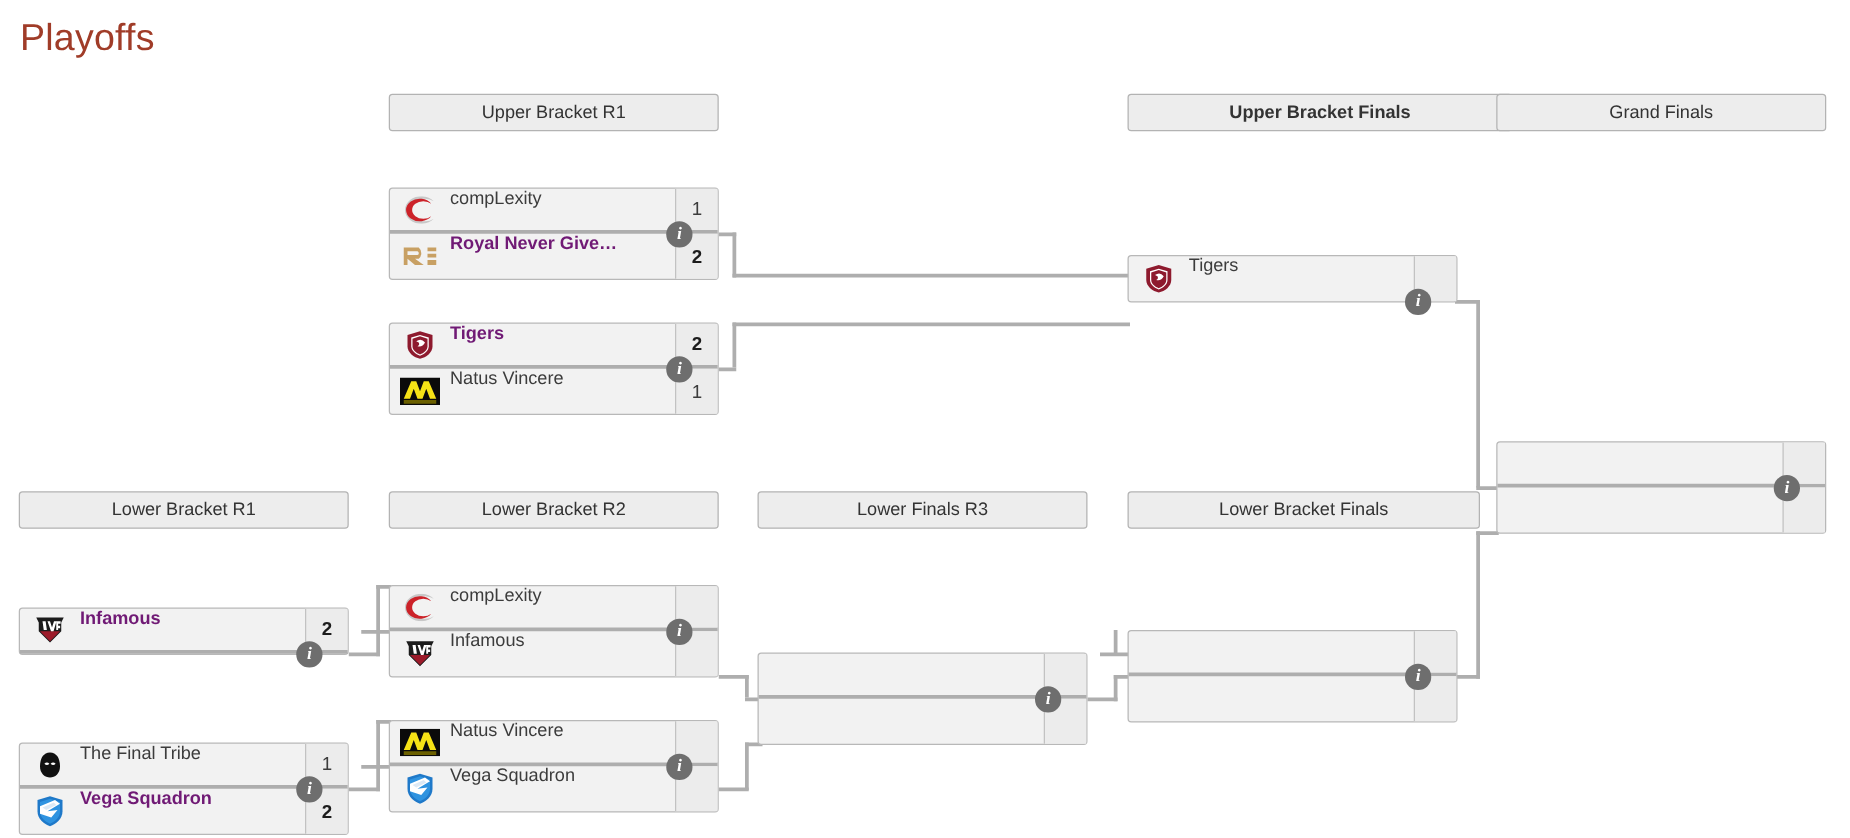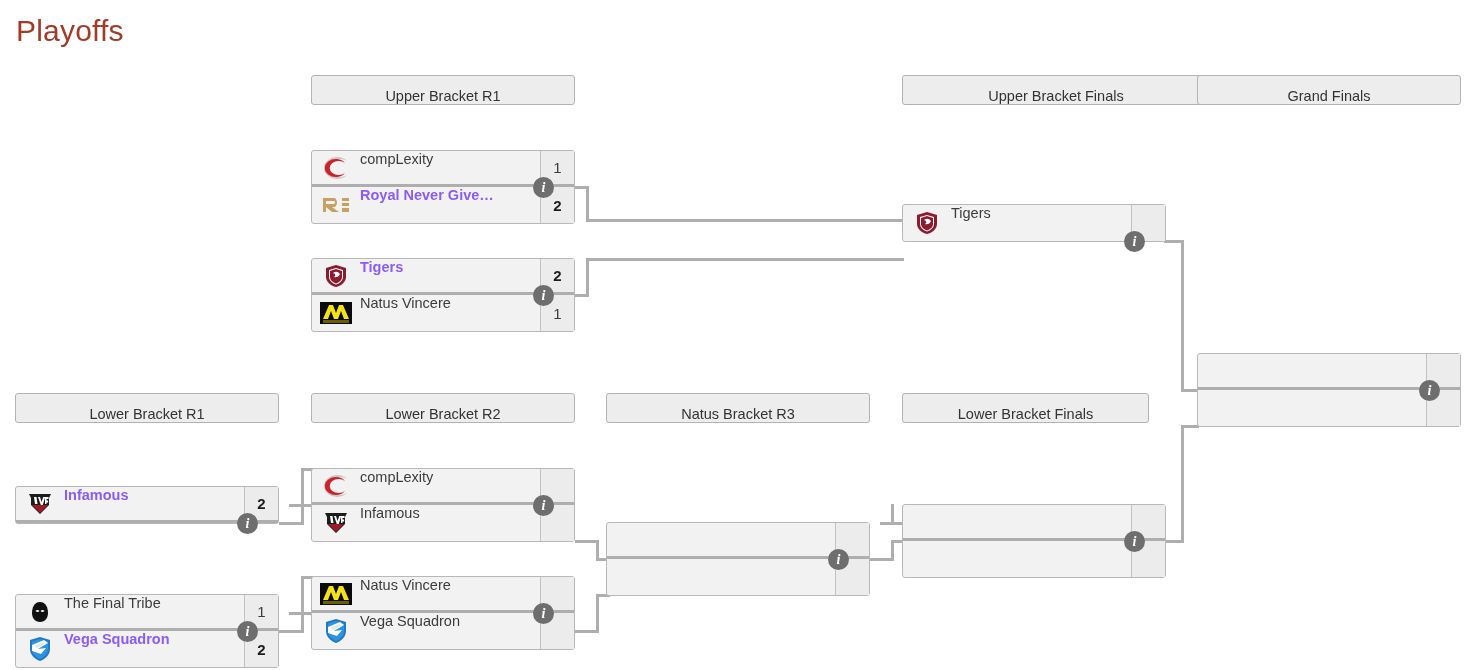--- a/index.html
+++ b/index.html
@@ -31,21 +31,21 @@
 
   
   .round-header {
     position: absolute;
     height: 30px;
     box-sizing: border-box;
     background: #ededed;
     border: 1px solid #b3b3b3;
     border-radius: 3px;
     display: flex;
-    align-items: flex-end;
+    align-items: center;
     justify-content: center;
     font-size: 14.5px;
     color: #333333;
     white-space: nowrap;
   }
 
   
   .conn {
     position: absolute;
     background: #aeaeae;
@@ -81,21 +81,21 @@
   .logo-cell svg { display: block; }
   .team-name {
     flex: 1 1 auto;
     font-size: 14.5px;
     color: #3c3c3c;
     white-space: nowrap;
     overflow: hidden;
     text-overflow: ellipsis;
     padding-right: 8px;
   }
-  .team-name.winner { font-weight: bold; color: #8b5cf6; }
+  .team-name.winner { font-weight: bold; color: #701a75; }
   .score-cell {
     width: 34px;
     min-width: 34px;
     height: 100%;
     border-left: 1px solid #c2c2c2;
     box-sizing: border-box;
     display: flex;
     align-items: center;
     justify-content: center;
     font-size: 15px;
@@ -177,36 +177,36 @@
     <div class="conn h" style="left:891px; top:540px; width:14px;"></div>
 
     <div class="conn h" style="left:880px; top:522px; width:24px;"></div>
     <div class="conn v" style="left:891px; top:504px; height:20px;"></div>
   </div>
 
   <div>
     <div class="round-header" style="left:311px; top:75px; width:264px;">
       <span>Upper Bracket R1</span>
     </div>
-    <div class="round-header" style="left:902px; top:75px; width:308px;">
+    <div class="round-header" style="left:902px; top:75px; width:308px;font-weight:bold;">
       <span>Upper Bracket Finals</span>
     </div>
     <div class="round-header" style="left:1197px; top:75px; width:264px;">
       <span>Grand Finals</span>
     </div>
     <div class="round-header" style="left:15px; top:393px; width:264px;">
       <span>Lower Bracket R1</span>
     </div>
     <div class="round-header" style="left:311px; top:393px; width:264px;">
       <span>Lower Bracket R2</span>
     </div>
     <div class="round-header" style="left:606px; top:393px; width:264px;">
-      <span>Natus Bracket R3</span>
-    </div>
-    <div class="round-header" style="left:902px; top:393px; width:247px;">
+      <span>Lower Finals R3</span>
+    </div>
+    <div class="round-header" style="left:902px; top:393px; width:282px;">
       <span>Lower Bracket Finals</span>
     </div>
   </div>
 
   <div class="match" style="left:311px; top:150px; width:264px;">
     <div class="row top">
       <span class="logo-cell">
         <svg width="30" height="22" viewBox="0 0 30 22">
           <path d="M26 4 A11 9 0 1 0 26 18 A13 11 0 1 1 26 4 Z" fill="#c8c8c8"></path>
           <path d="M24 6 A9 7 0 1 0 24 16 A11 9 0 1 1 24 6 Z" fill="#cc2229"></path>

